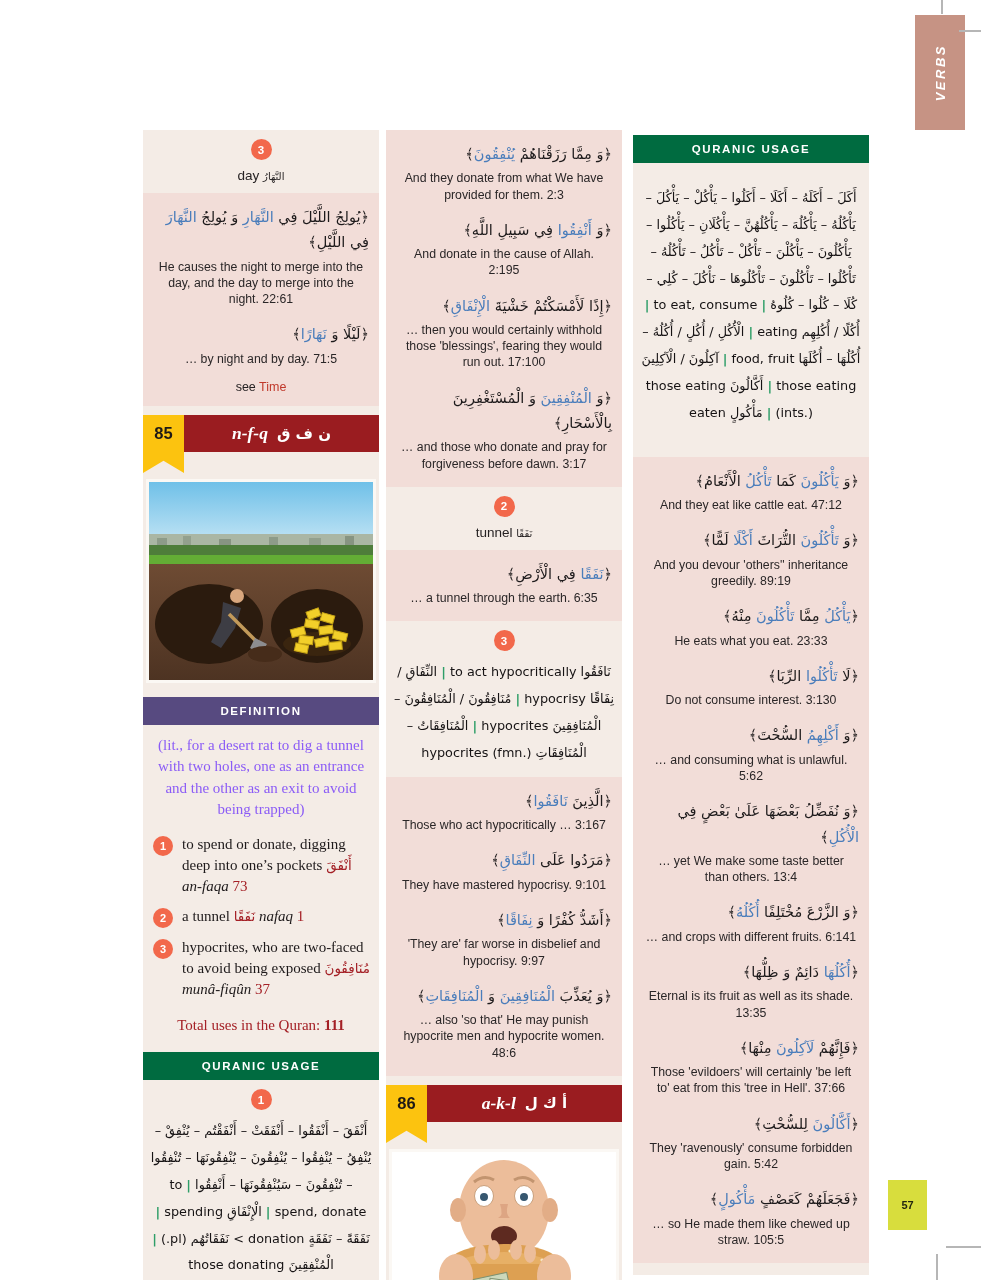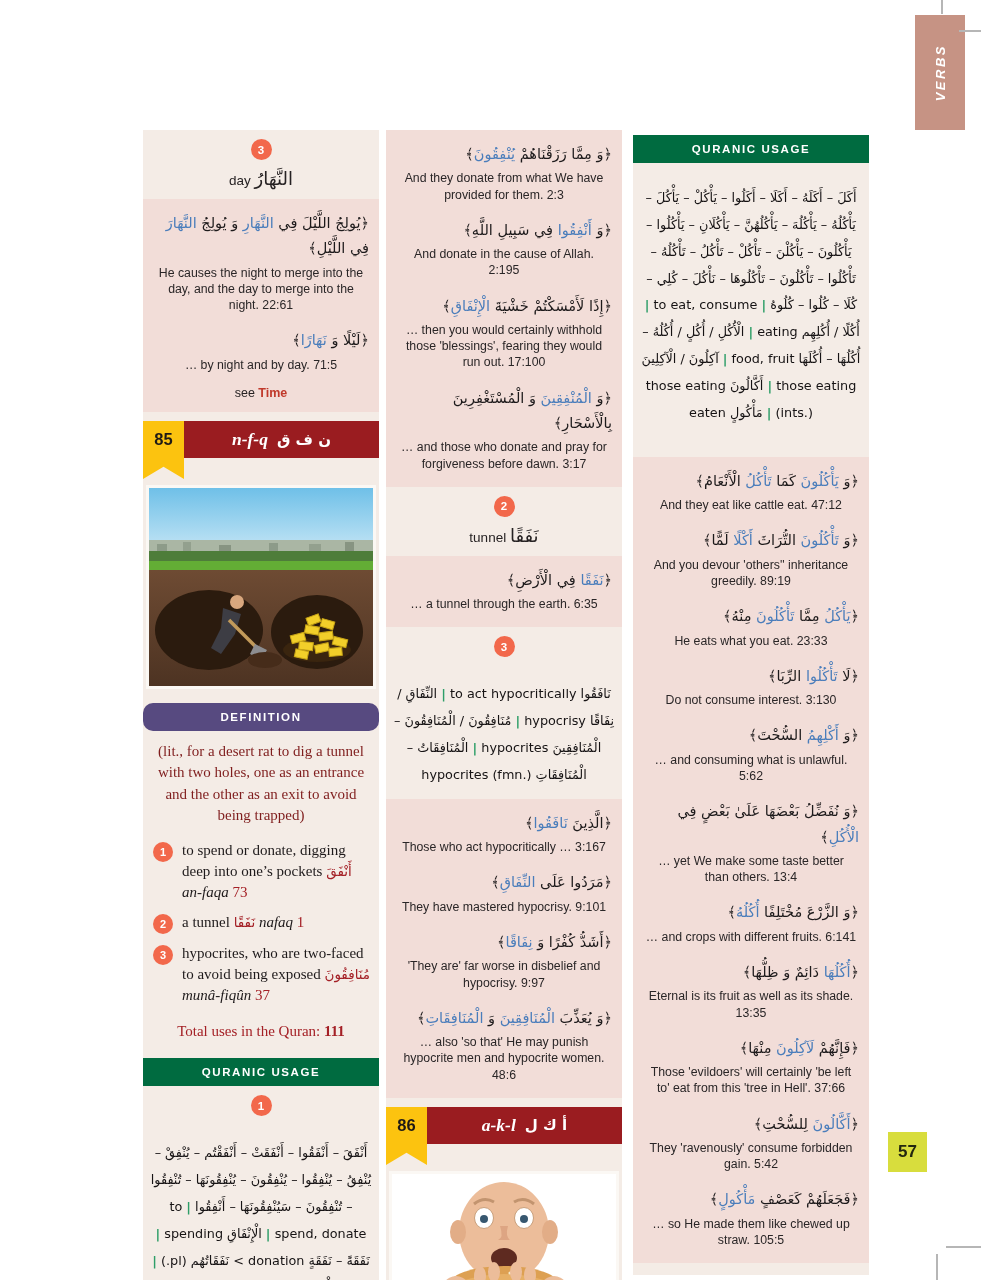--- a/index.html
+++ b/index.html
@@ -12,75 +12,75 @@
   body{position:relative;background:#ffffff;overflow:hidden;
        font-family:"Liberation Sans","DejaVu Sans",sans-serif;color:var(--ink);}
   .col{position:absolute;top:130px;width:236px;}
   .panel{background:var(--beige);padding-bottom:12px;}
   .ar{font-family:"DejaVu Sans",sans-serif;}
   
   .marker-row{display:flex;justify-content:center;padding:9px 0 6px;}
   .marker{width:21px;height:21px;border-radius:50%;background:var(--orange);color:#fff;
           font-weight:bold;font-size:11.5px;display:flex;align-items:center;justify-content:center;}
   .word-line{direction:rtl;text-align:center;font-size:13.5px;padding:2px 0 10px;}
-  .word-line .ar{font-size:18px;}
+  .word-line .ar{font-size:10px;}
   
   .pink{background:var(--pink);padding:8px 4px 4px;}
   .verse{padding:4px 6px 2px;}
   .verse-ar{direction:rtl;text-align:right;font-family:"DejaVu Sans",sans-serif;
             font-size:14.5px;line-height:1.75;color:#1d1a1b;}
   .verse-ar .hl{color:var(--blue);}
   .verse-en{text-align:center;font-size:12.3px;line-height:1.32;color:#2a2627;margin:3px 2px 9px;}
   .see{text-align:center;font-size:12.5px;padding:2px 0 8px;}
-  .see .seelink{color:#c0392b;text-decoration:none;cursor:pointer;font-weight:bold;}
+  .see .seelink{color:#c0392b;text-decoration:none;cursor:pointer;}
   
   .entry-header{position:relative;height:58px;margin-top:9px;}
   .ebookmark{position:absolute;left:0;top:0;width:41px;height:58px;background:var(--yellow);
              clip-path:polygon(0 0,100% 0,100% 100%,50% 79%,0 100%);
              text-align:center;padding-top:9px;font-weight:bold;font-size:16.5px;color:#1e1a16;}
   .ebar{position:absolute;left:41px;right:0;top:0;height:37px;background:var(--maroon);
         display:flex;align-items:center;justify-content:center;color:#fff;}
   .ebar .inner{direction:rtl;display:flex;align-items:center;gap:9px;}
   .ebar .root{font-family:"DejaVu Sans",sans-serif;font-weight:bold;font-size:15px;}
   .ebar .tr{font-family:"Liberation Serif","DejaVu Serif",serif;font-style:italic;
             font-weight:bold;font-size:17.5px;direction:ltr;}
   
   .photo{margin:6px 3px 0;border:3px solid #fbf8f4;display:block;}
   .photo svg{display:block;}
   
   .shdr{height:28px;display:flex;align-items:center;justify-content:center;color:#fff;
         font-size:11.5px;font-weight:bold;letter-spacing:1.6px;margin-top:14px;}
-  .shdr.purple{background:var(--purple);border-radius:10px;}
+  .shdr.purple{background:var(--purple);}
   .shdr.green{background:var(--green);}
   
   .deftext{font-family:"Liberation Serif","DejaVu Serif",serif;font-size:15px;line-height:1.42;
-           text-align:center;padding:10px 9px 4px;color:#7f1d1d;}
+           text-align:center;padding:10px 9px 4px;color:#8b5cf6;}
   
   .meanings{padding:10px 8px 0 10px;}
   .meaning{display:flex;gap:9px;margin-bottom:9px;}
   .mnum{flex:0 0 auto;width:20px;height:20px;border-radius:50%;background:var(--orange);color:#fff;
         font-weight:bold;font-size:11px;display:flex;align-items:center;justify-content:center;margin-top:2px;}
   .mbody{font-family:"Liberation Serif","DejaVu Serif",serif;font-size:15px;line-height:1.4;color:#1e1a1b;}
   .mbody .mar{color:var(--red);font-family:"DejaVu Sans",sans-serif;font-size:13.5px;}
   .mbody .mcount{color:var(--red);}
   .total{font-family:"Liberation Serif","DejaVu Serif",serif;font-size:15px;color:var(--red);
          text-align:center;padding:8px 0 4px;}
   .total b{font-weight:bold;}
   
   .usage{direction:rtl;text-align:center;font-family:"DejaVu Sans",sans-serif;font-size:12.8px;
-         line-height:2.1;padding:2px 7px 10px;color:#161314;margin-top:16px;}
+         line-height:2.1;padding:2px 7px 10px;color:#161314;}
   .usage .pipe{color:var(--pipe);font-weight:bold;}
   .mt8{margin-top:20px;}
   
   .side-tab{position:absolute;left:915px;top:15px;width:50px;height:115px;background:#c69384;
             display:flex;align-items:center;justify-content:center;}
   .side-tab span{writing-mode:vertical-rl;transform:rotate(180deg);color:#fff;font-style:italic;
                  font-weight:bold;font-size:13px;letter-spacing:2.5px;}
-  .pagenum{position:absolute;left:888px;top:1132px;width:39px;height:40px;background:#d8dd3d;
-           display:flex;align-items:center;justify-content:center;font-weight:bold;font-size:17px;color:#23270f;}
+  .pagenum{position:absolute;left:888px;top:1180px;width:39px;height:50px;background:#d8dd3d;
+           display:flex;align-items:center;justify-content:center;font-weight:bold;font-size:11px;color:#23270f;}
   .mark{position:absolute;background:#b6b6b6;}
 </style>
 </head>
 <body>
 
 <div class="side-tab">
   <span>VERBS</span>
 </div>
 
 <div class="mark" style="left:941px;top:0;width:2px;height:14px;"></div>

